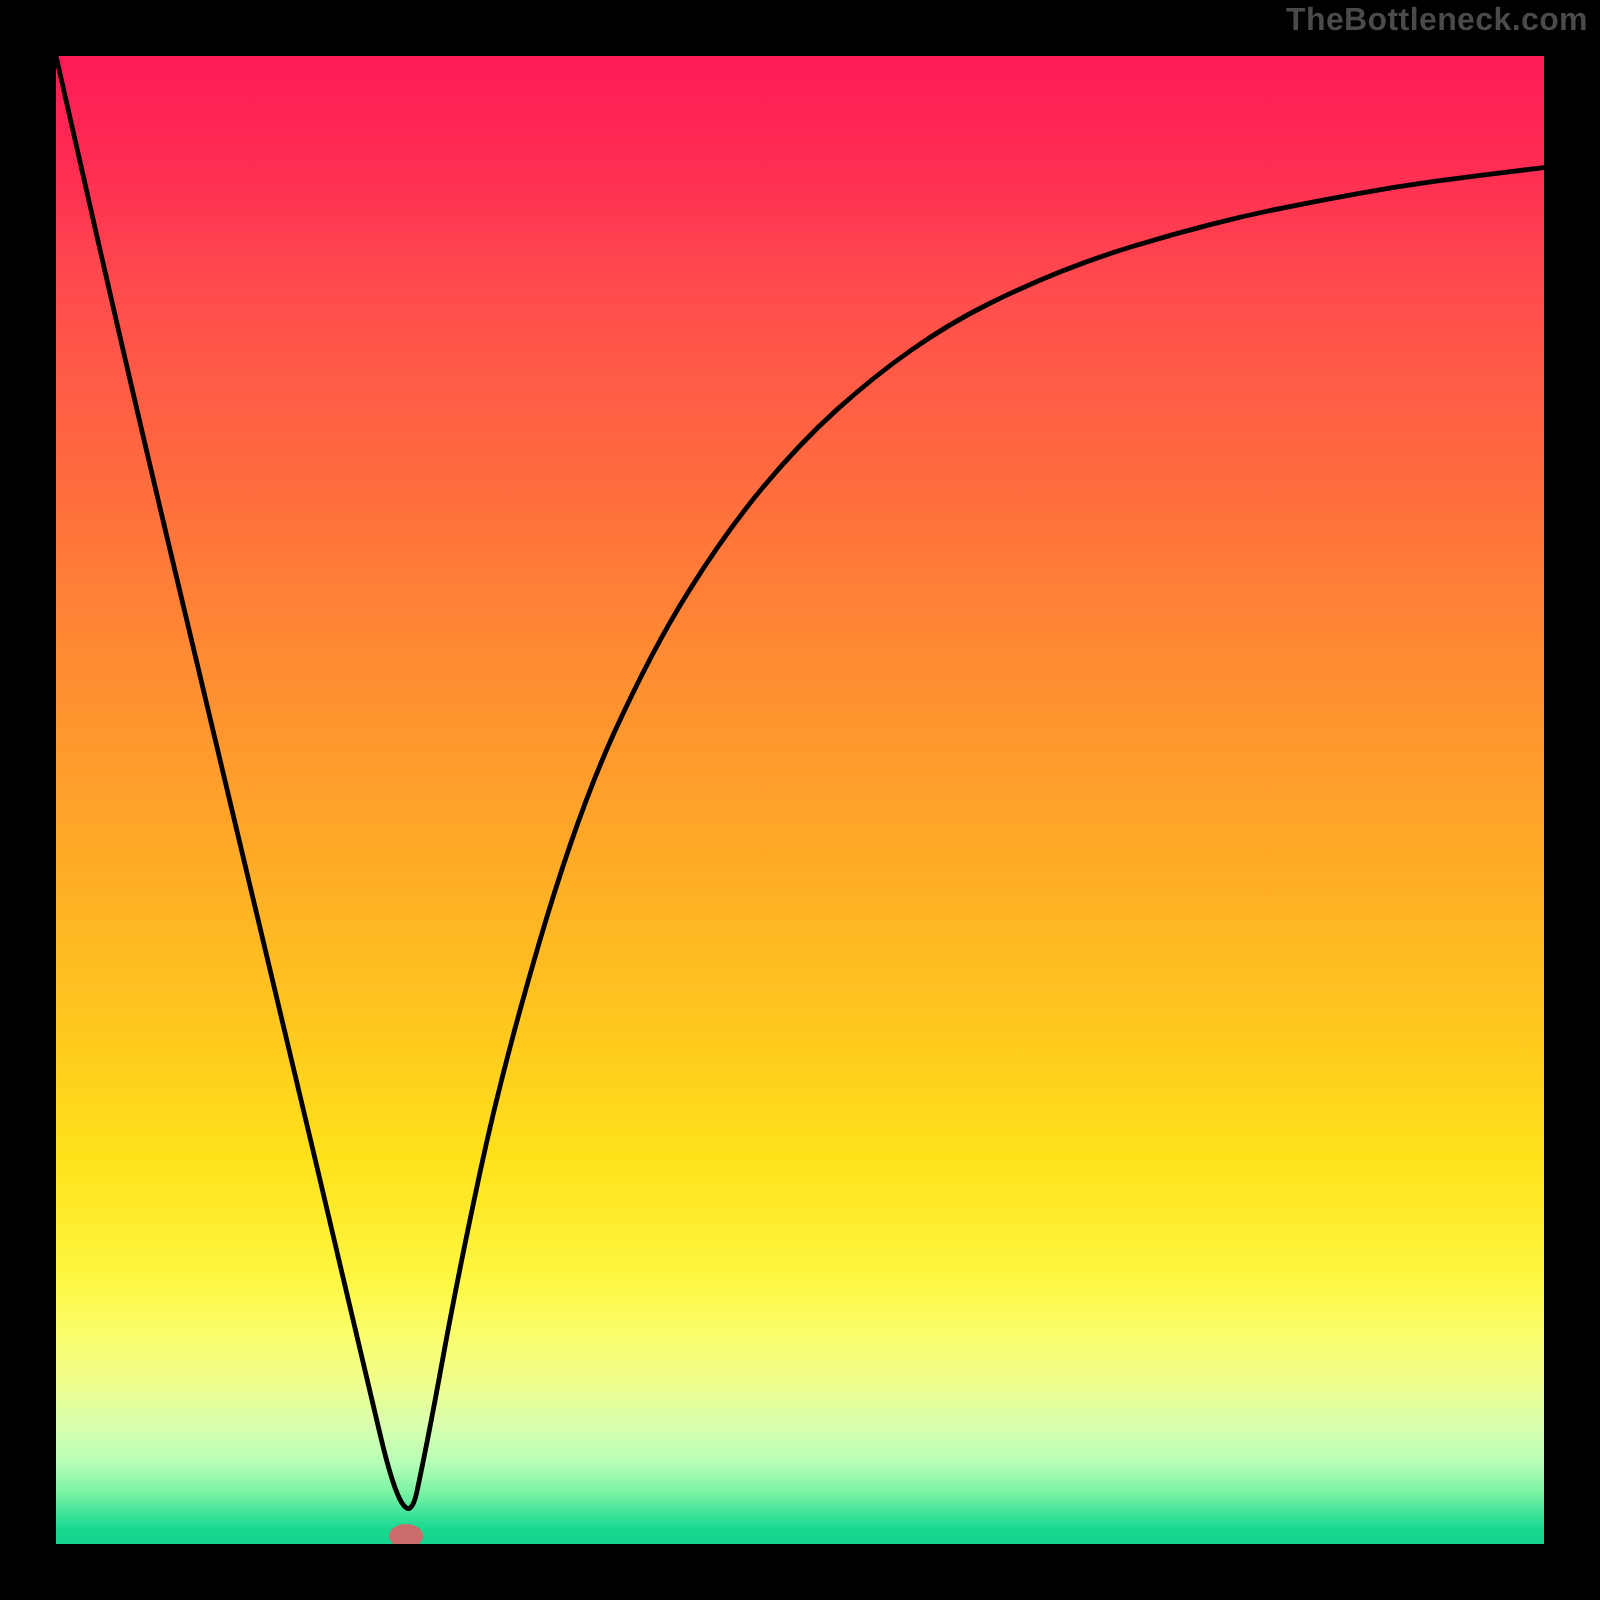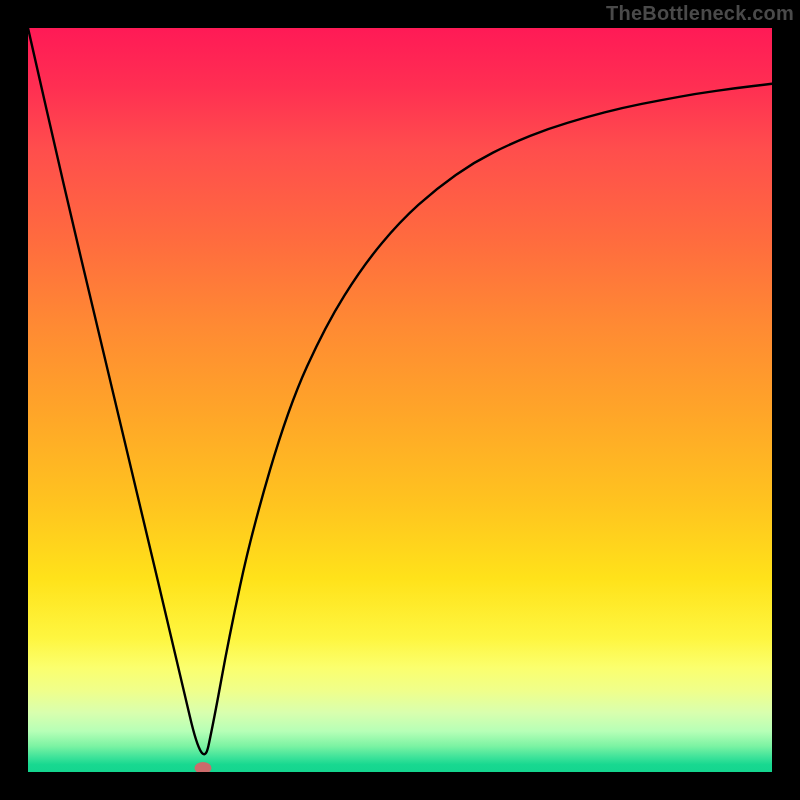--- a/index.html
+++ b/index.html
@@ -15,21 +15,21 @@
     position: relative;
     width: 800px;
     height: 800px;
     background: #000;
   }
   .watermark {
     position: absolute;
     top: 2px;
     right: 6px;
     color: #4a4a4a;
-    font-size: 20px;
+    font-size: 16px;
     font-weight: 600;
     letter-spacing: 0.2px;
     z-index: 10;
     user-select: none;
   }
   .plot {
     position: absolute;
     left: 28px;
     top: 28px;
     width: 744px;

